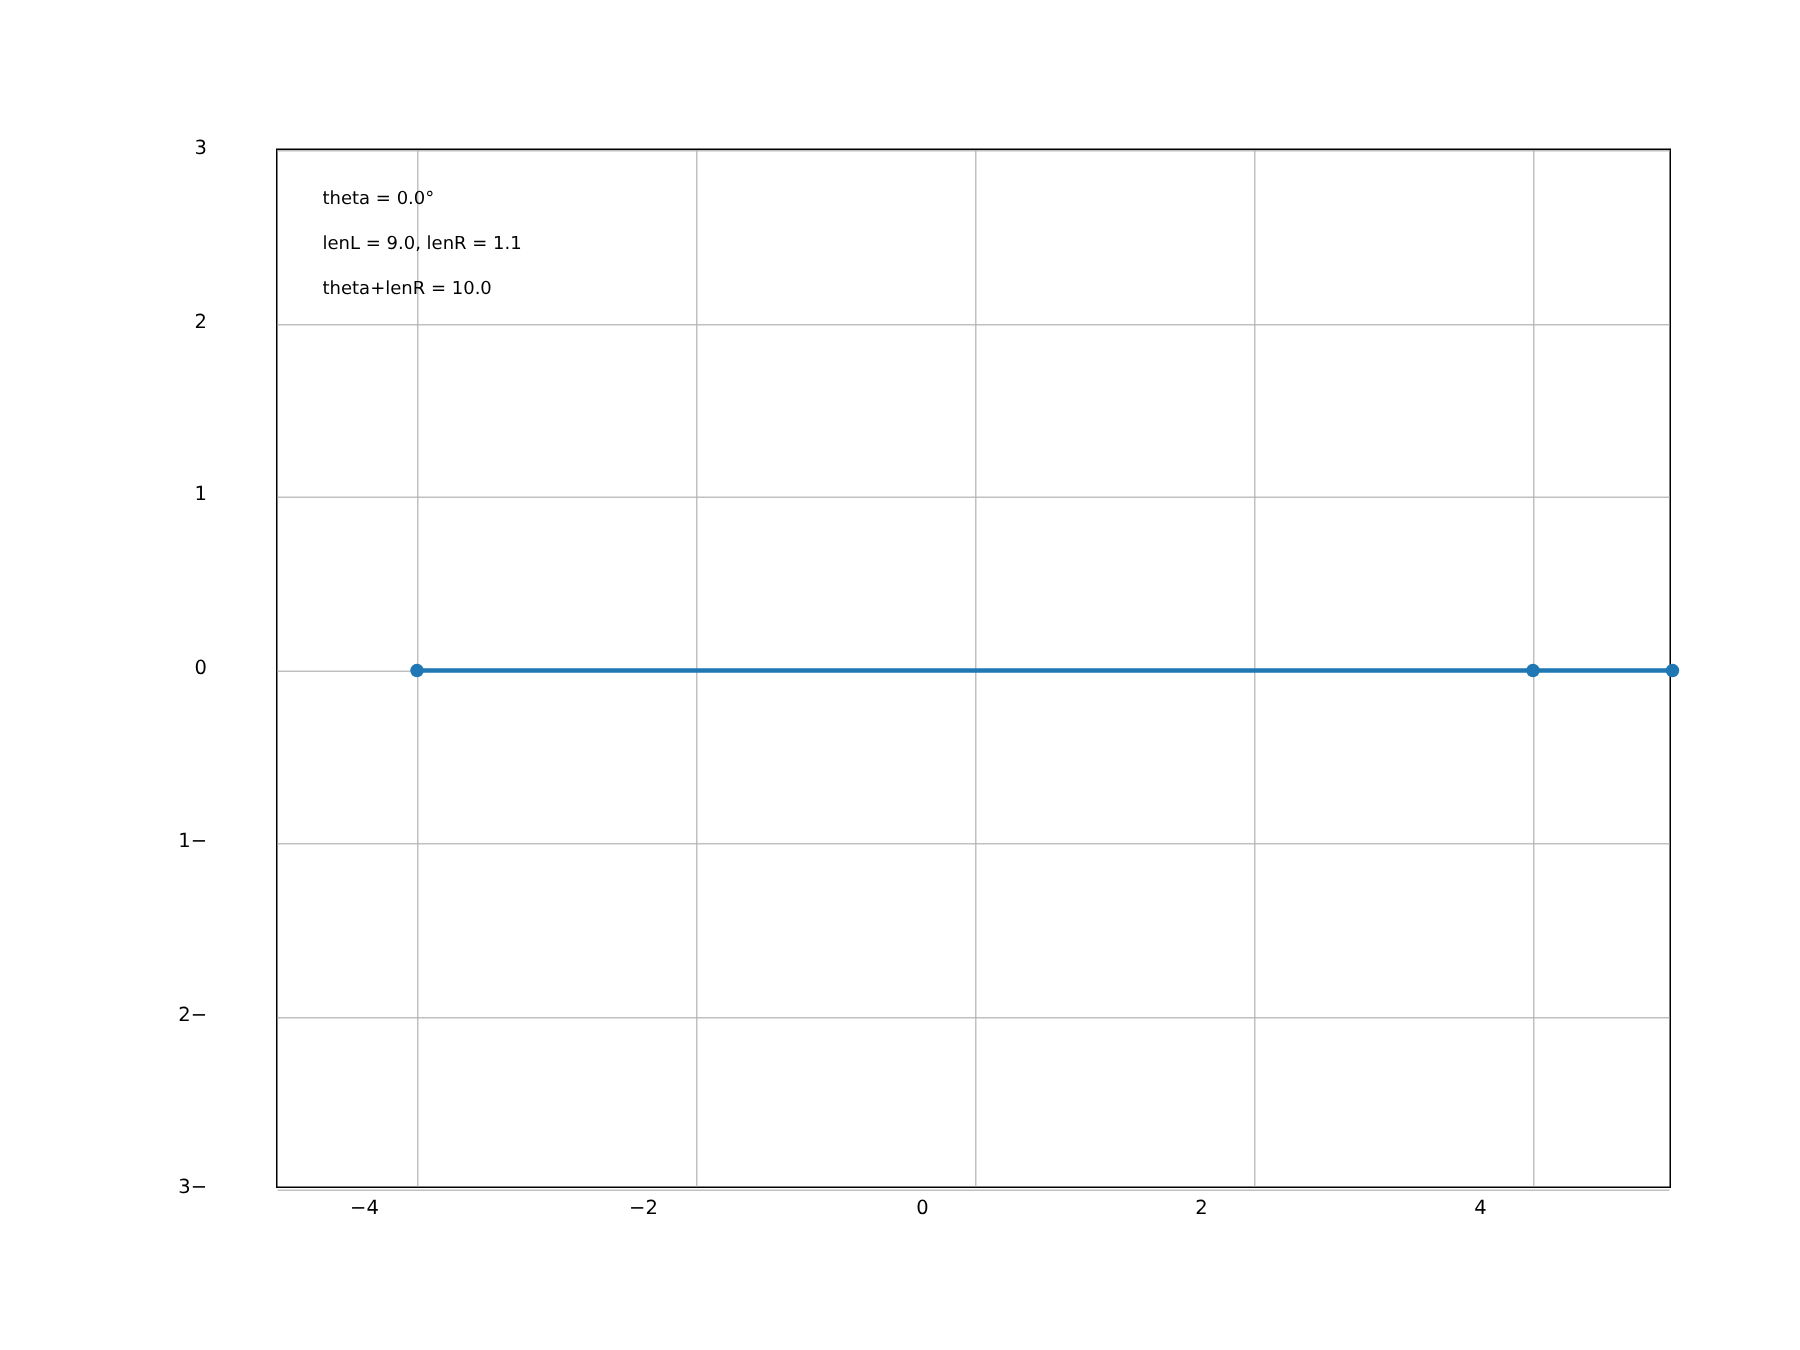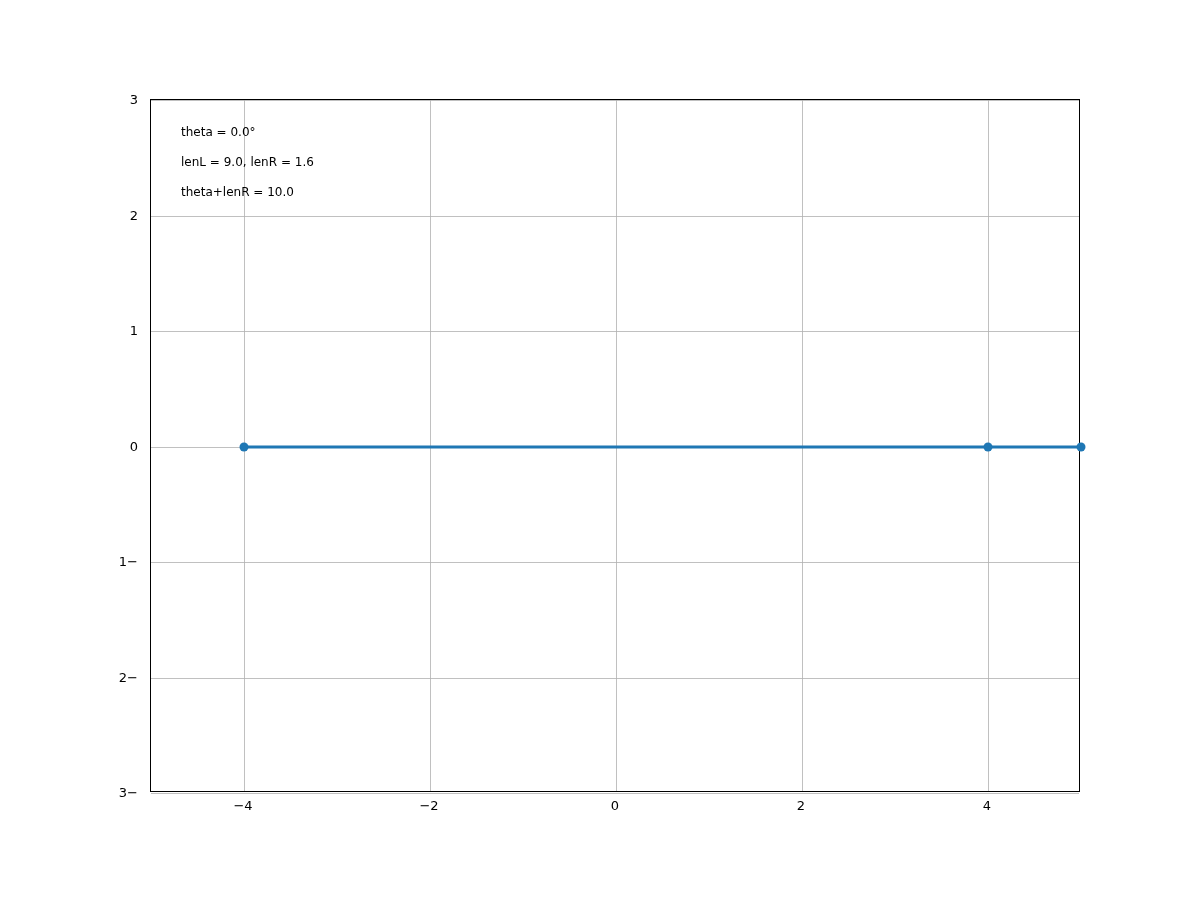--- a/index.html
+++ b/index.html
@@ -14,20 +14,21 @@
   }
   .figure {
     position: relative;
     width: 1200px;
     height: 900px;
   }
   .axes {
     position: absolute;
     border: 1px solid #000;
     box-sizing: border-box;
+    margin-left: 34px;
   }
   .gridline-v {
     position: absolute;
     top: 0;
     bottom: 0;
     width: 0;
     border-left: 1px solid #b0b0b0;
     opacity: 0.8;
   }
   .gridline-h {
@@ -88,21 +89,21 @@
       <div class="gridline-h" style="top: 346.5px;"></div>
       <div class="gridline-h" style="top: 231px;"></div>
       <div class="gridline-h" style="top: 115.5px;"></div>
       <div class="gridline-h" style="top: 0px;"></div>
       <div class="data-line" style="left: 93px; top: 346.5px; width: 744px;"></div>
       <div class="data-line" style="left: 837px; top: 346.5px; width: 93px;"></div>
       <div class="data-point" style="left: 93px; top: 346.5px;"></div>
       <div class="data-point" style="left: 837px; top: 346.5px;"></div>
       <div class="data-point" style="left: 930px; top: 346.5px;"></div>
       <div class="annotation" style="left: 30px; top: 25px;">theta = 0.0°</div>
-      <div class="annotation" style="left: 30px; top: 55px;">lenL = 9.0, lenR = 1.6</div>
+      <div class="annotation" style="left: 30px; top: 55px;">lenL = 9.0, lenR = 1.1</div>
       <div class="annotation" style="left: 30px; top: 85px;">theta+lenR = 10.0</div>
     </div>
 <div class="xtick-label" style="left: 243px; top: 798px;">−4</div>
     <div class="xtick-label" style="left: 429px; top: 798px;">−2</div>
     <div class="xtick-label" style="left: 615px; top: 798px;">0</div>
     <div class="xtick-label" style="left: 801px; top: 798px;">2</div>
     <div class="xtick-label" style="left: 987px; top: 798px;">4</div>
     <div class="ytick-label" style="left: 138px; top: 792px; width: 0px; direction: rtl;">−3</div>
     <div class="ytick-label" style="left: 138px; top: 676.5px; width: 0px; direction: rtl;">−2</div>
     <div class="ytick-label" style="left: 138px; top: 561px; width: 0px; direction: rtl;">−1</div>

